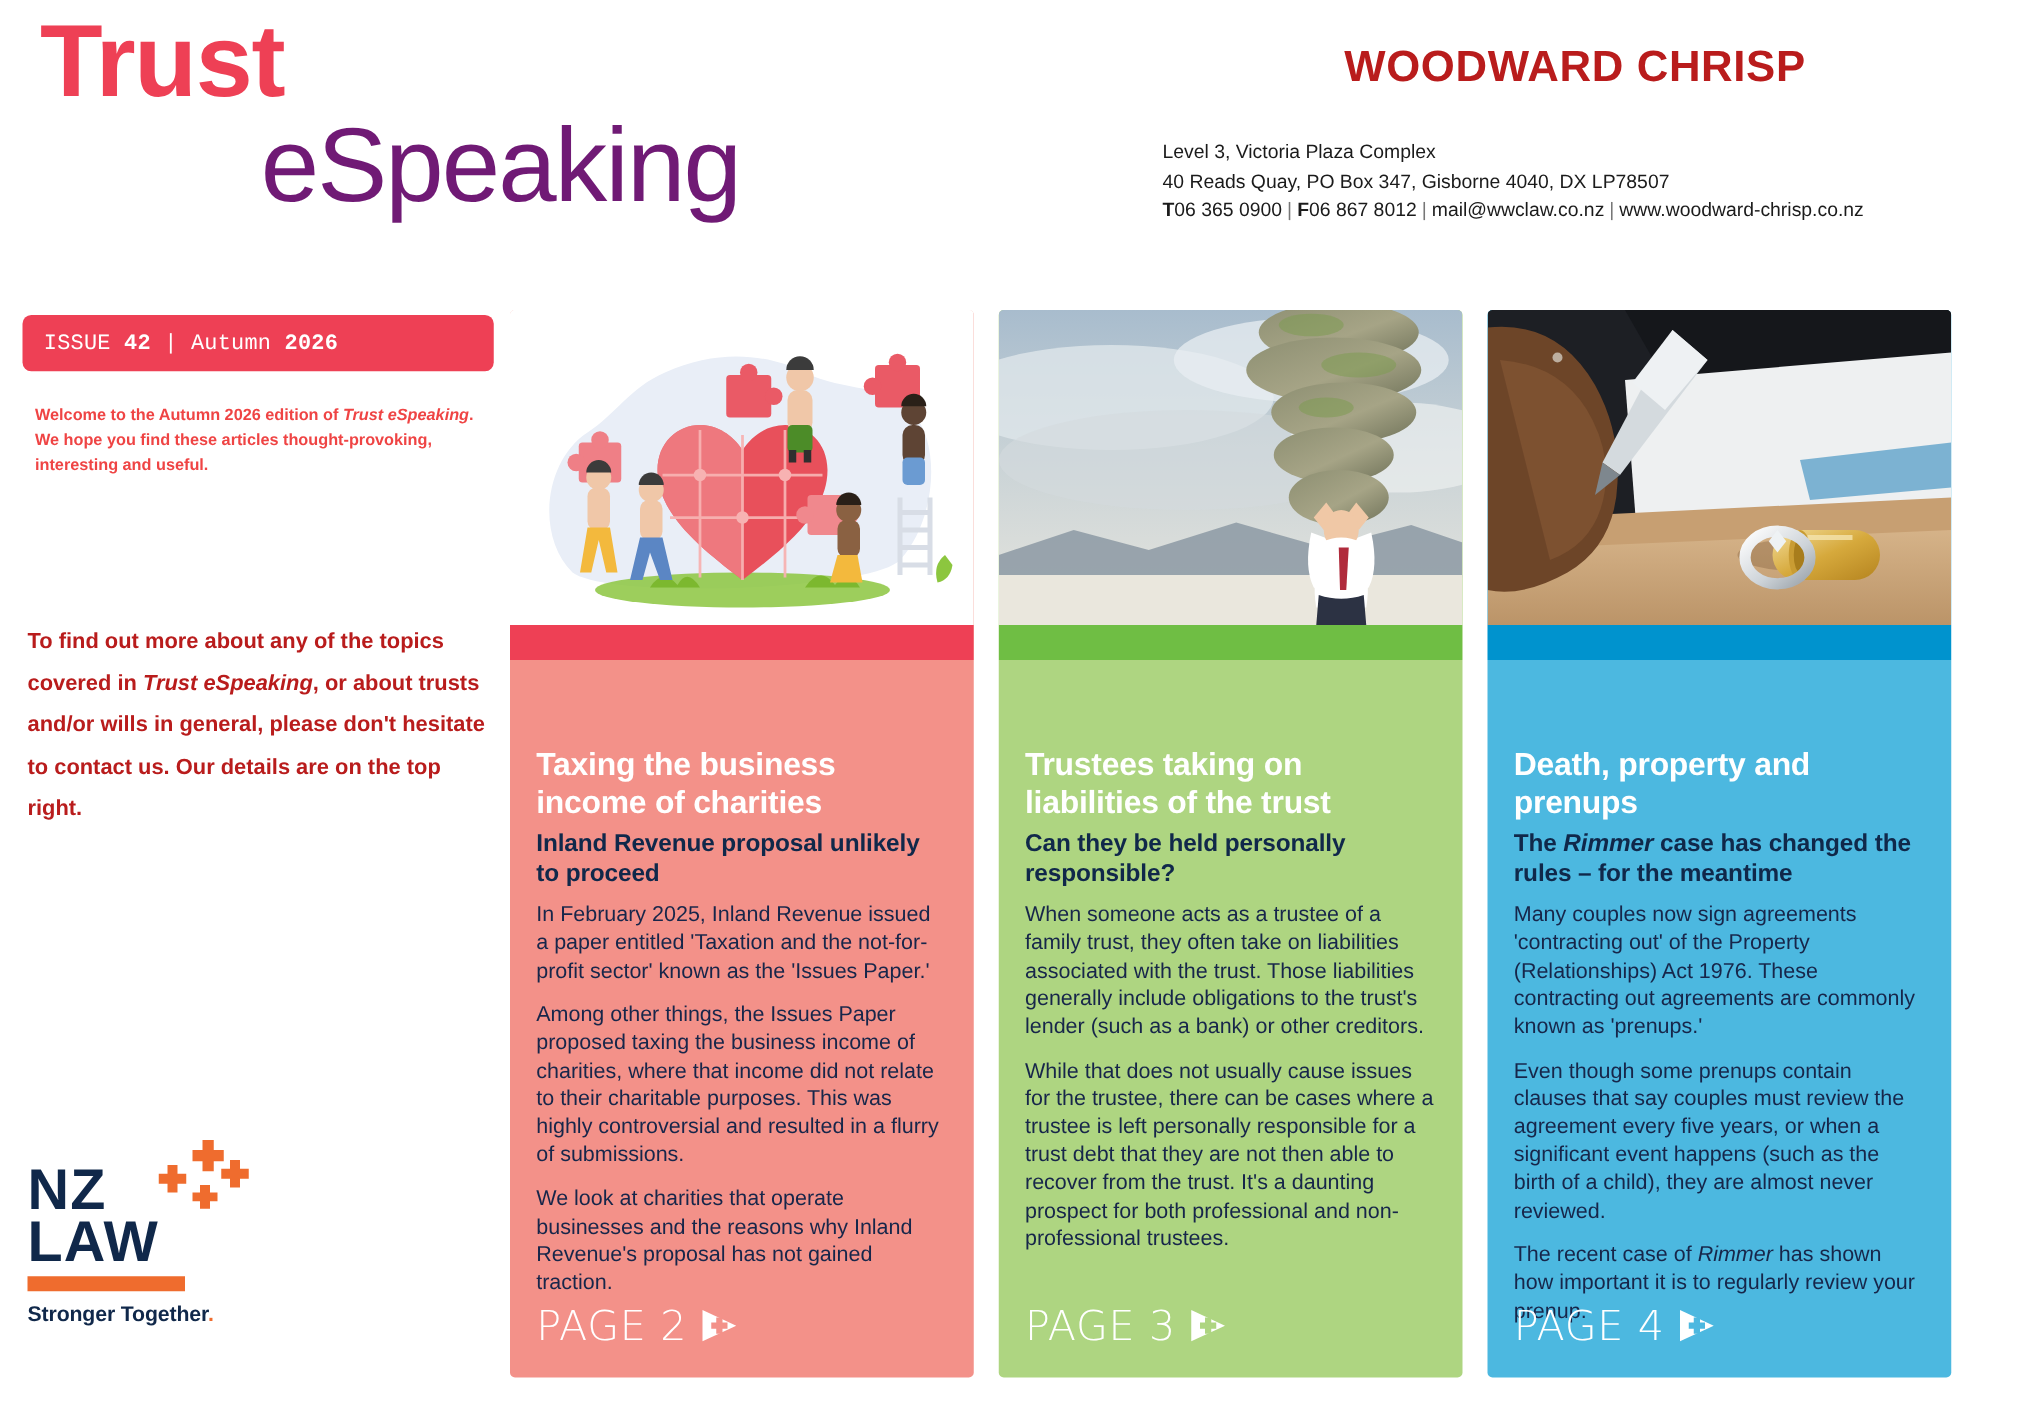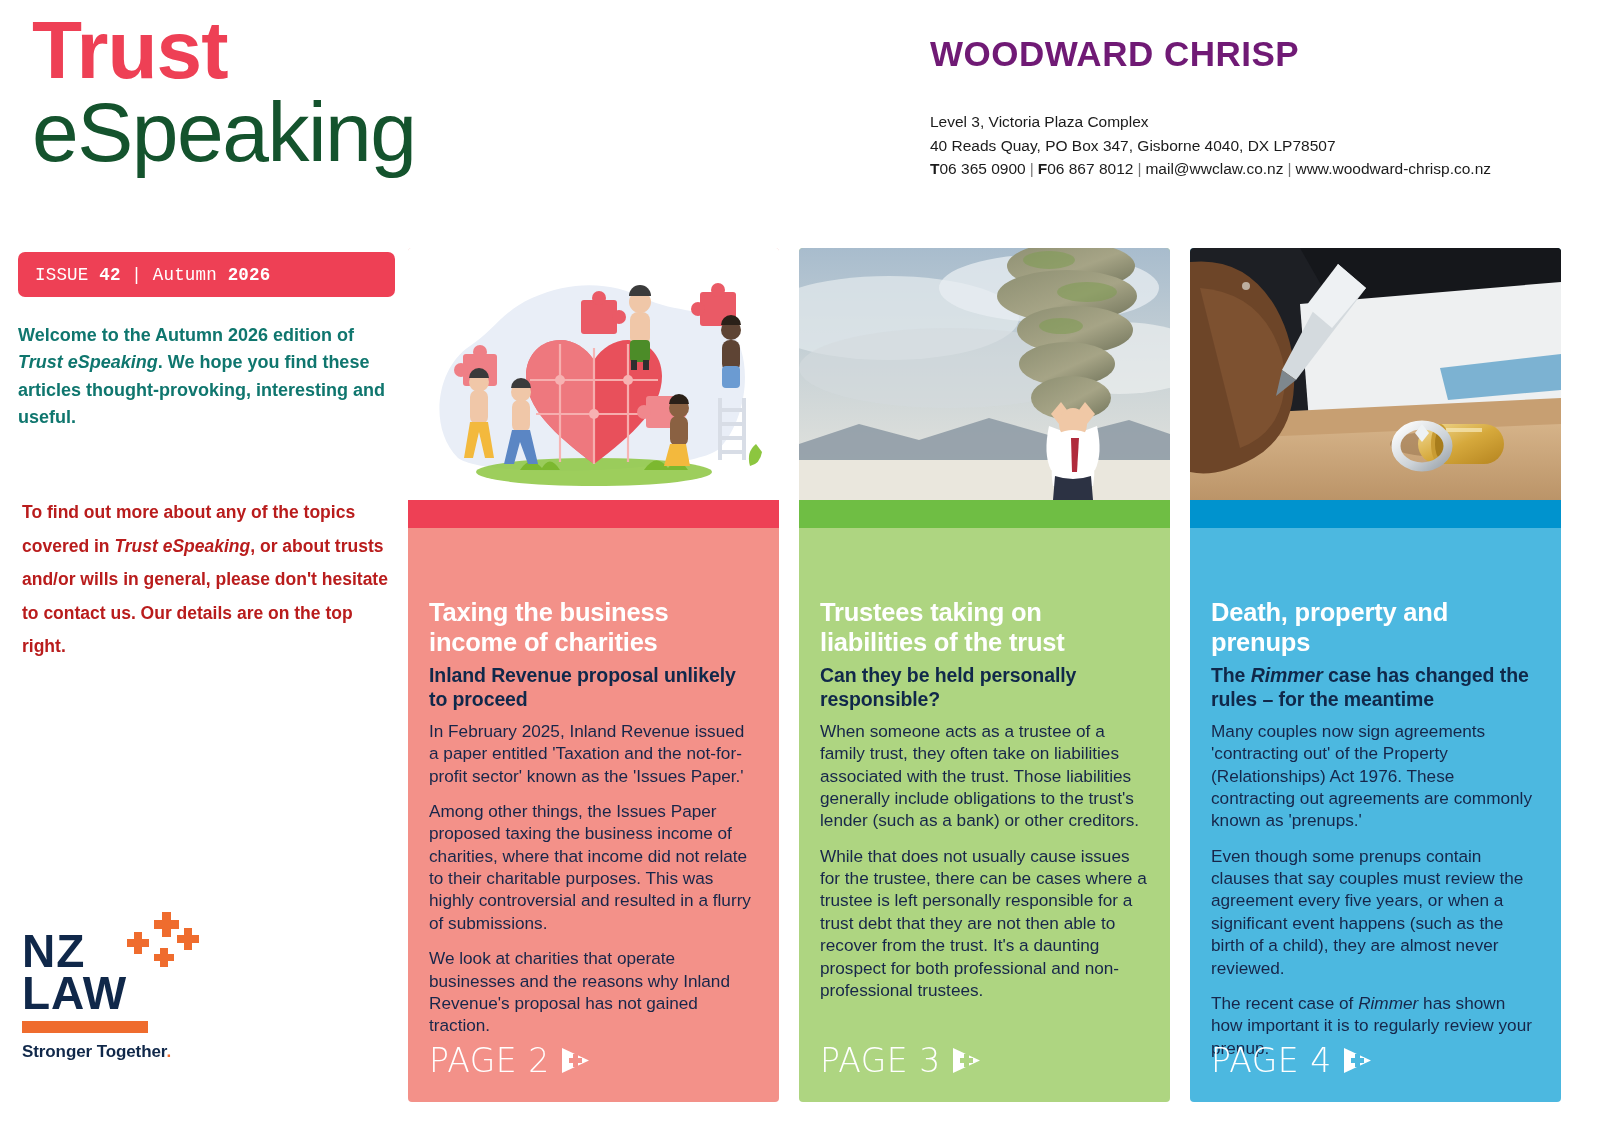--- a/index.html
+++ b/index.html
@@ -11,28 +11,28 @@
   }
   .page { position: relative; width: 1618px; height: 1128px; background:#fff; }
 
   
   .masthead { position:absolute; left:32px; top:10px; width:560px; }
   .masthead .line1 {
     font-size: 82px; font-weight: 700; color:#ee4055;
     letter-spacing:-1px; line-height: 0.98;
   }
   .masthead .line2 {
-    font-size: 84px; font-weight: 400; color:#14532d;
-    letter-spacing:-1.5px; line-height: 1.05; margin-top:-2px;
+    font-size: 84px; font-weight: 400; color:#701a75;
+    letter-spacing:-1.5px; line-height: 1.05; margin-top:-2px;text-align:right;
   }
 
   .firm { position:absolute; left:930px; top:34px; width:660px; }
   .firm-name {
-    font-size: 35px; font-weight: 700; color:#701a75;
-    letter-spacing: 0.5px; text-align:left;
+    font-size: 35px; font-weight: 700; color:#b91c1c;
+    letter-spacing: 0.5px; text-align:center;
   }
   .firm-address {
     margin-top: 36px;
     font-size: 15.5px; line-height: 1.52; color:#1b1b1b;
   }
   .firm-address .contact-line { white-space: nowrap; }
   .firm-address b { font-weight: 700; }
   .sep { color:#777; padding: 0 4px; }
 
   
@@ -41,22 +41,22 @@
     width: 377px; height: 45px;
     background:#ee4055; border-radius: 7px;
     display:flex; align-items:center;
   }
   .issue-badge .txt {
     color:#fff; font-size:17.5px; padding-left: 17px; letter-spacing:0.2px;font-family:Liberation Mono, monospace;
   }
   .issue-badge .txt b { font-weight:700; }
 
   .welcome {
-    position:absolute; left:18px; top:322px; width: 372px;
-    color:#0f766e; font-size:18px; font-weight:700; line-height:1.52;
+    position:absolute; left:28px; top:322px; width: 372px;
+    color:#ef4444; font-size:13px; font-weight:700; line-height:1.52;
   }
   .welcome i { font-style: italic; }
 
   .contactnote {
     position:absolute; left:22px; top:496px; width: 368px;
     color:#b91c1c; font-size:17.5px; line-height:1.92; font-weight:700;
   }
   .contactnote i { font-style: italic; }
 
   

